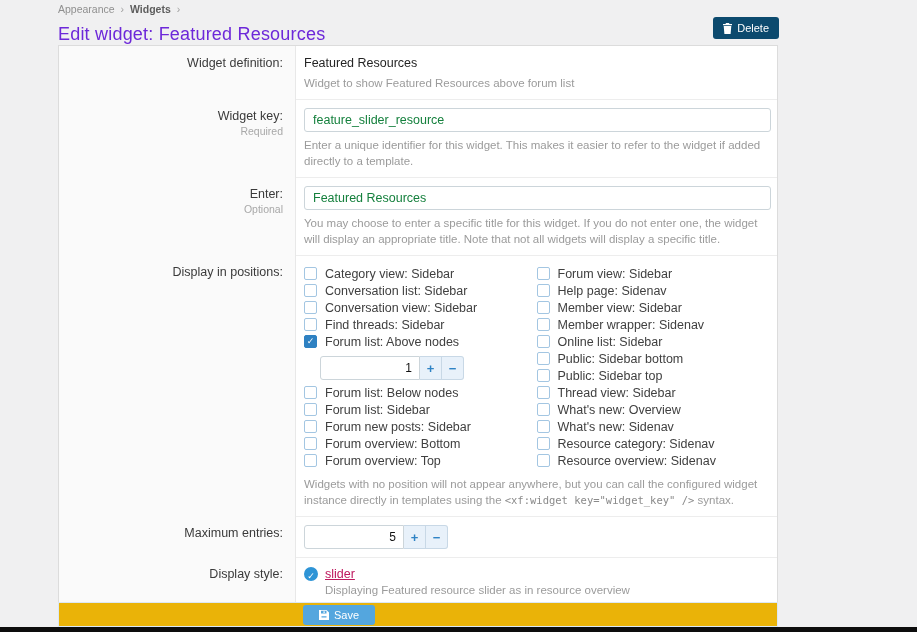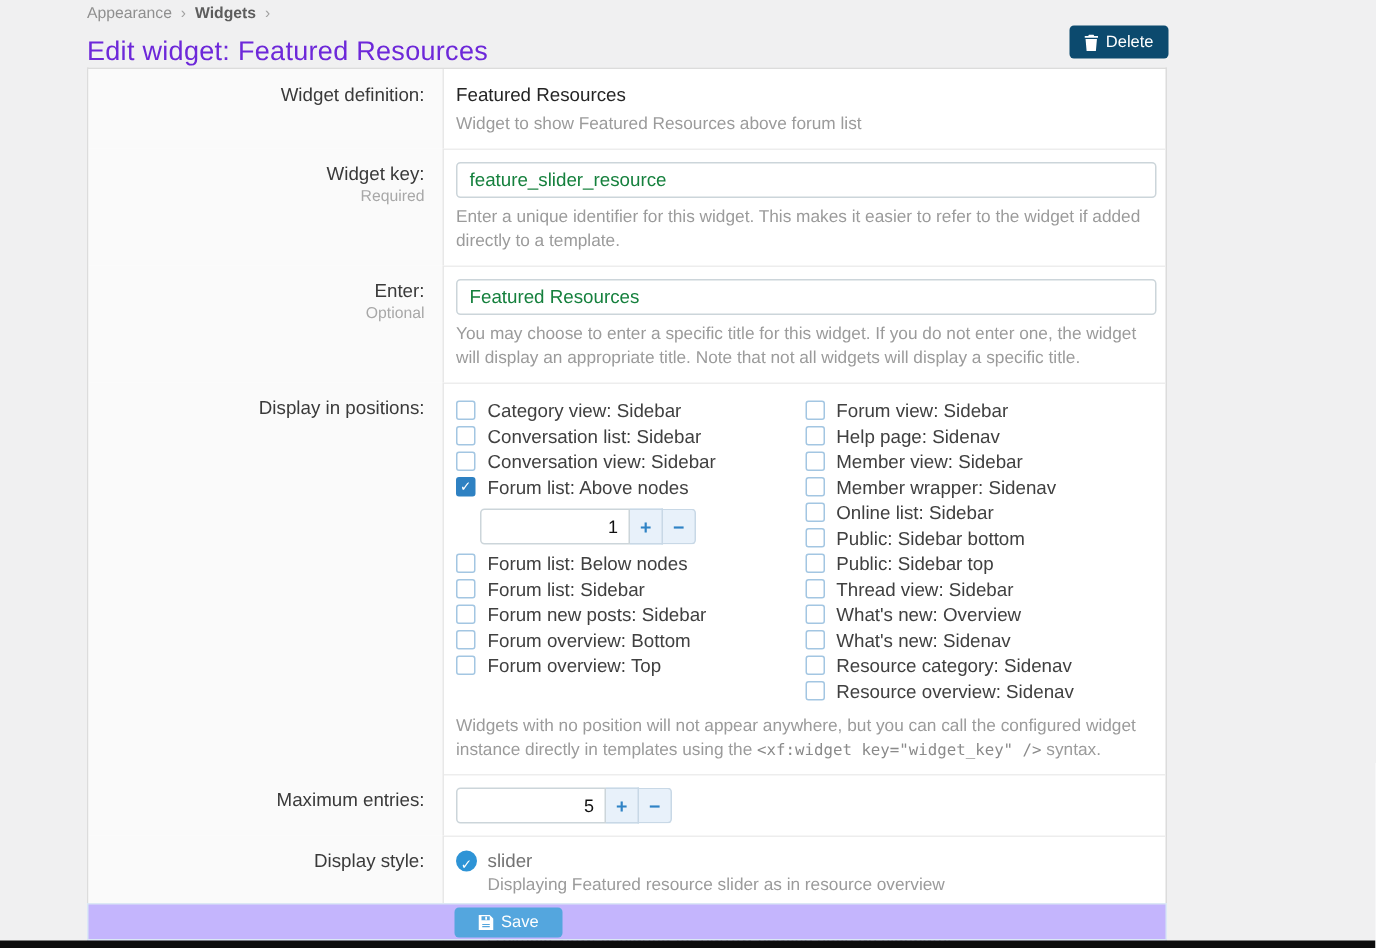--- a/index.html
+++ b/index.html
@@ -76,26 +76,26 @@
   .st-btn.last { border-radius:0 3px 3px 0; }
 
   .radio-opt { margin-bottom:3px; }
   .radio-line { display:flex; align-items:center; cursor:pointer; height:16px; }
   .radio {
     width:14px; height:14px; flex:0 0 14px; border-radius:50%;
     border:2px solid #4d9fd8; background:#fff; margin-right:7px;
     font-size:8px; line-height:11px; text-align:center; color:#fff;
   }
   .radio.on { background:#2e94d6; border-color:#2e94d6; font-size:9px; line-height:14px; }
-  .radio-label { font-size:12.5px; color:#737373; }
+  .radio-label { font-size:12.5px; color:#be185d;text-decoration:underline; }
   .radio-desc { font-size:11.5px; color:#9b9b9b; margin:1px 0 4px 21px; line-height:14px; }
 
   .save-bar {
     position:absolute; left:58px; top:602px; width:720px; height:25px;
-    background:#c4b5fd; border:1px solid #dbe8f5;
+    background:#eab308; border:1px solid #dbe8f5;
   }
   .save-btn {
     position:absolute; left:244px; top:2px;
     background:#54a6de; color:#fff; border:none; border-radius:3px;
     font-size:11px; padding:4px 16px; cursor:pointer;
     display:inline-flex; align-items:center; gap:5px; font-family:inherit;
   }
   .bottom-bar { position:absolute; left:0; bottom:0; width:917px; height:5px; background:#0d0d0d; }
 </style>
 </head>
@@ -158,20 +158,23 @@
       <div class="positions-wrap">
         <div class="pos-col"><label class="check-row">
               <span class="cb"></span>
               <span class="cb-label">Category view: Sidebar</span>
             </label><label class="check-row">
               <span class="cb"></span>
               <span class="cb-label">Conversation list: Sidebar</span>
             </label><label class="check-row">
               <span class="cb"></span>
               <span class="cb-label">Conversation view: Sidebar</span>
+            </label><label class="check-row">
+              <span class="cb"></span>
+              <span class="cb-label">Find threads: Sidebar</span>
             </label><label class="check-row">
               <span class="cb on">✓</span>
               <span class="cb-label">Forum list: Above nodes</span>
             </label><span class="stepper indent">
               <input class="st-in" type="text" value="1" style="">
               <button class="st-btn">+</button>
               <button class="st-btn last">−</button>
             </span><label class="check-row">
               <span class="cb"></span>
               <span class="cb-label">Forum list: Below nodes</span>

